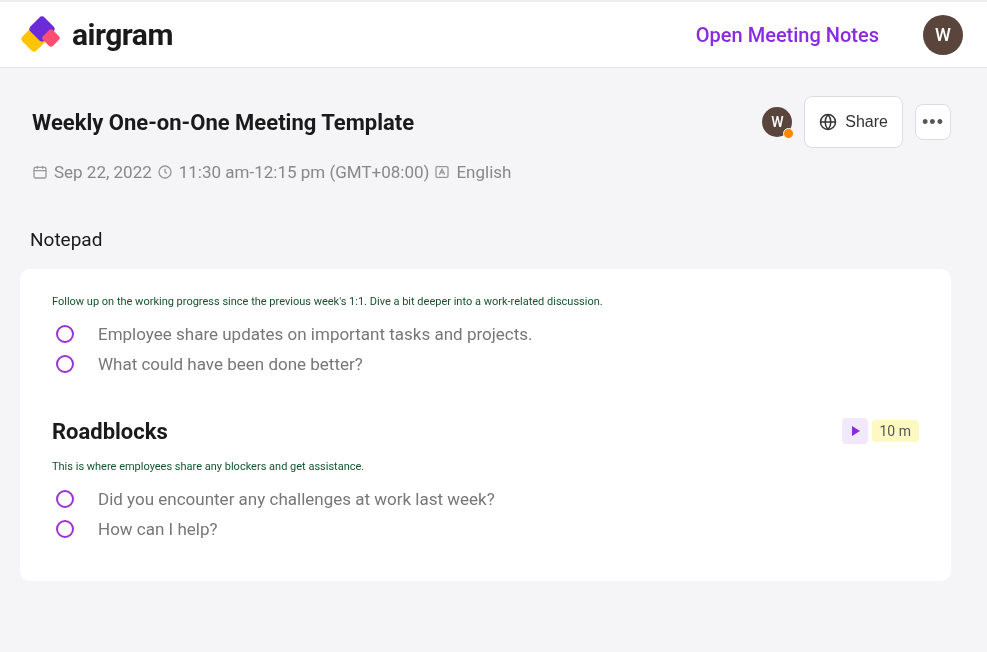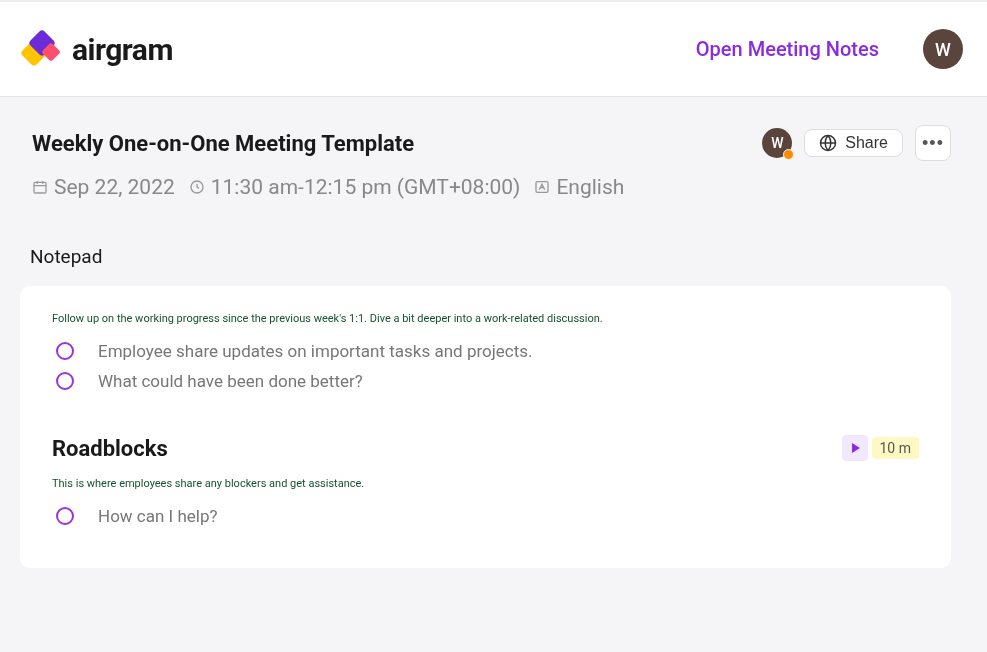--- a/index.html
+++ b/index.html
@@ -9,21 +9,21 @@
     }
     body {
       font-family: -apple-system, BlinkMacSystemFont, "Segoe UI", Roboto, Helvetica, Arial, sans-serif;
       background: #f5f5f7;
       width: 987px;
       height: 652px;
       overflow: hidden;
     }
     .header {
       background: #ffffff;
-      height: 97px;
+      height: 68px;
       border-top: 2px solid #eee;
       border-bottom: 1px solid #e5e5e5;
       display: flex;
       align-items: center;
       justify-content: space-between;
       padding: 0 24px;
     }
     .logo-wrap {
       display: flex;
       align-items: center;
@@ -142,42 +142,42 @@
       display: flex;
       align-items: center;
       gap: 8px;
       padding: 6px 14px;
       border: 1px solid #ddd;
       border-radius: 8px;
       background: #fff;
       font-size: 16px;
       color: #333;
       cursor: pointer;
-      height: 28px;
+      height: 52px;
     }
     .more-btn {
       width: 36px;
       height: 36px;
       border: 1px solid #ddd;
       border-radius: 8px;
       background: #fff;
       display: flex;
       align-items: center;
       justify-content: center;
       cursor: pointer;
       color: #555;
       font-size: 18px;
       letter-spacing: 1px;
     }
     .meta-row {
       display: flex;
       align-items: center;
-      gap: 14px;
+      gap: 5px;
       color: #888;
-      font-size: 21px;
+      font-size: 17px;
       margin-left: 12px;
     }
     .meta-item {
       display: flex;
       align-items: center;
       gap: 6px;
     }
     .meta-icon {
       display: inline-flex;
       align-items: center;
@@ -351,16 +351,20 @@
           <div class="play-triangle"></div>
         </div>
         <div class="time-badge">10 m</div>
       </div>
     </div>
 
     <div class="card-text">This is where employees share any blockers and get assistance.</div>
 
     <div class="todo-item">
       <span class="circle-icon"></span>
+      <span class="todo-text">Did you encounter any challenges at work last week?</span>
+    </div>
+    <div class="todo-item">
+      <span class="circle-icon"></span>
       <span class="todo-text">How can I help?</span>
     </div>
   </div>
 </div>
 
 </body></html>

